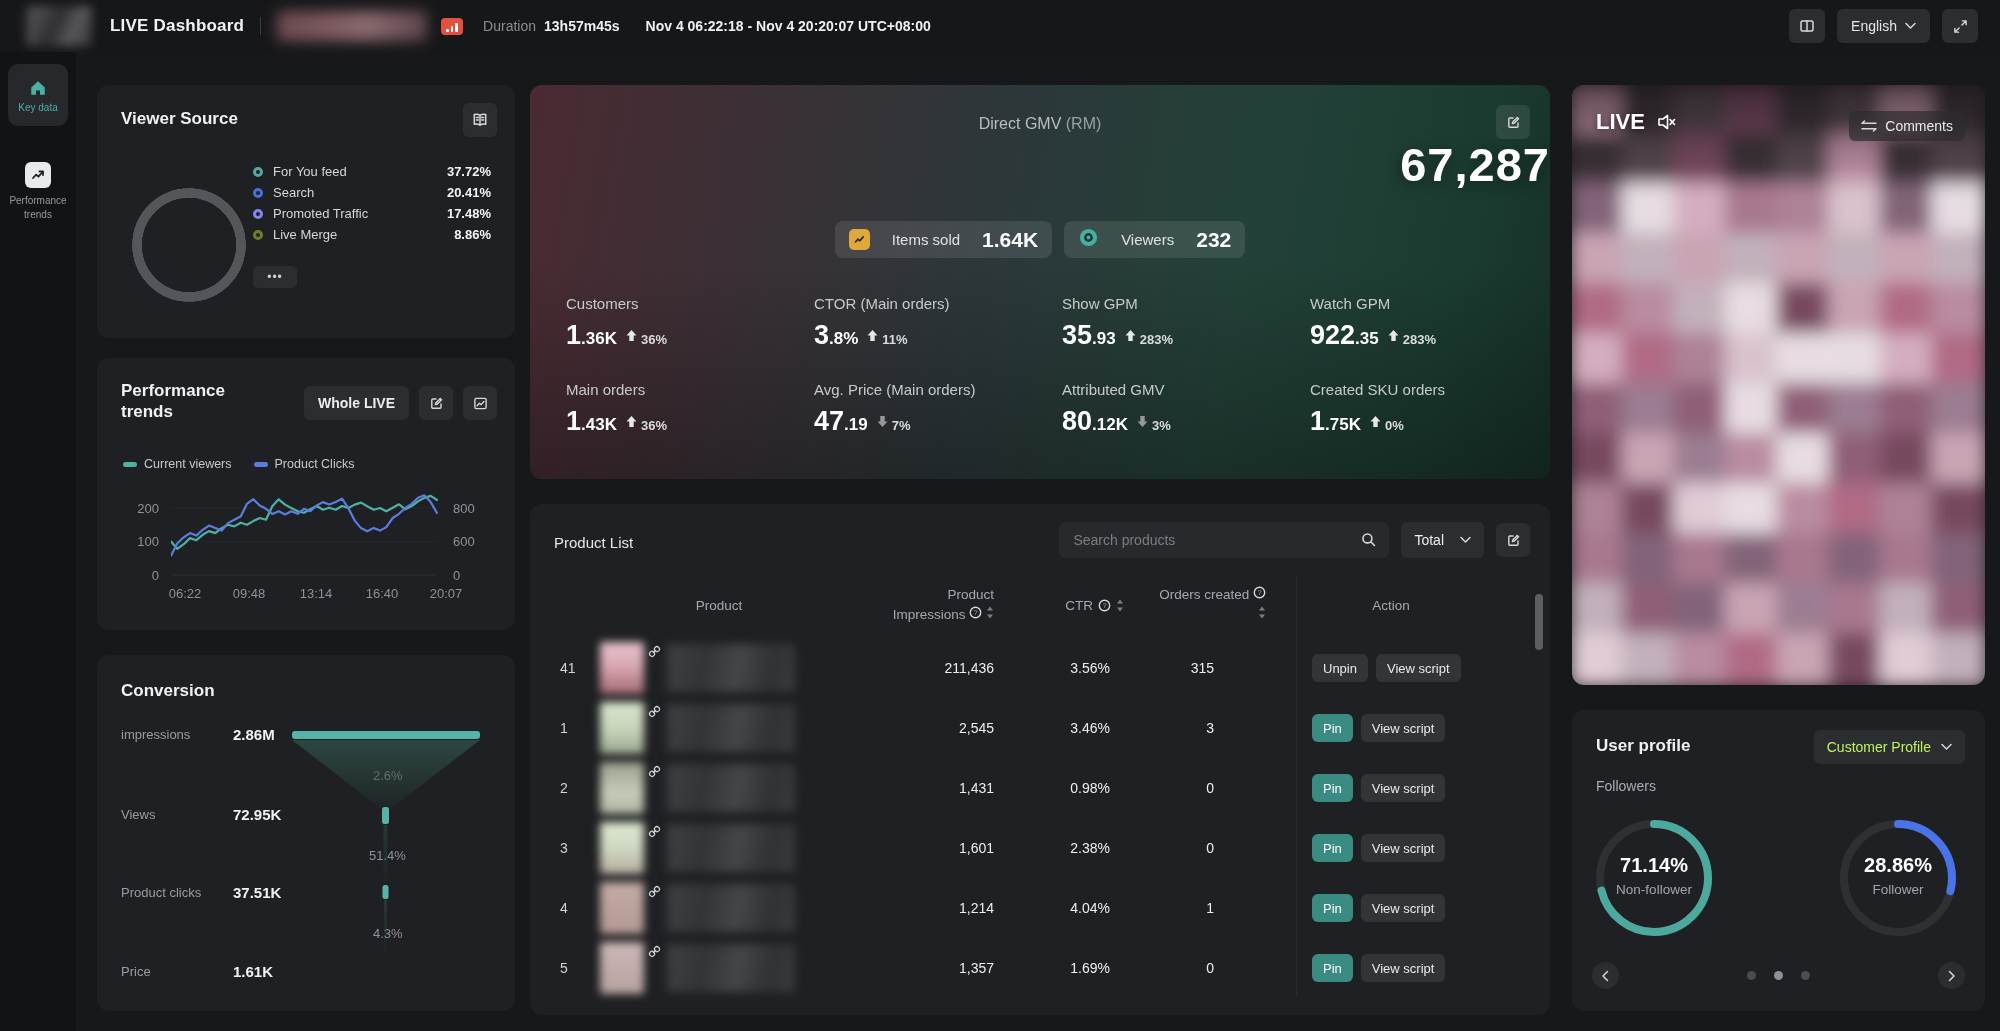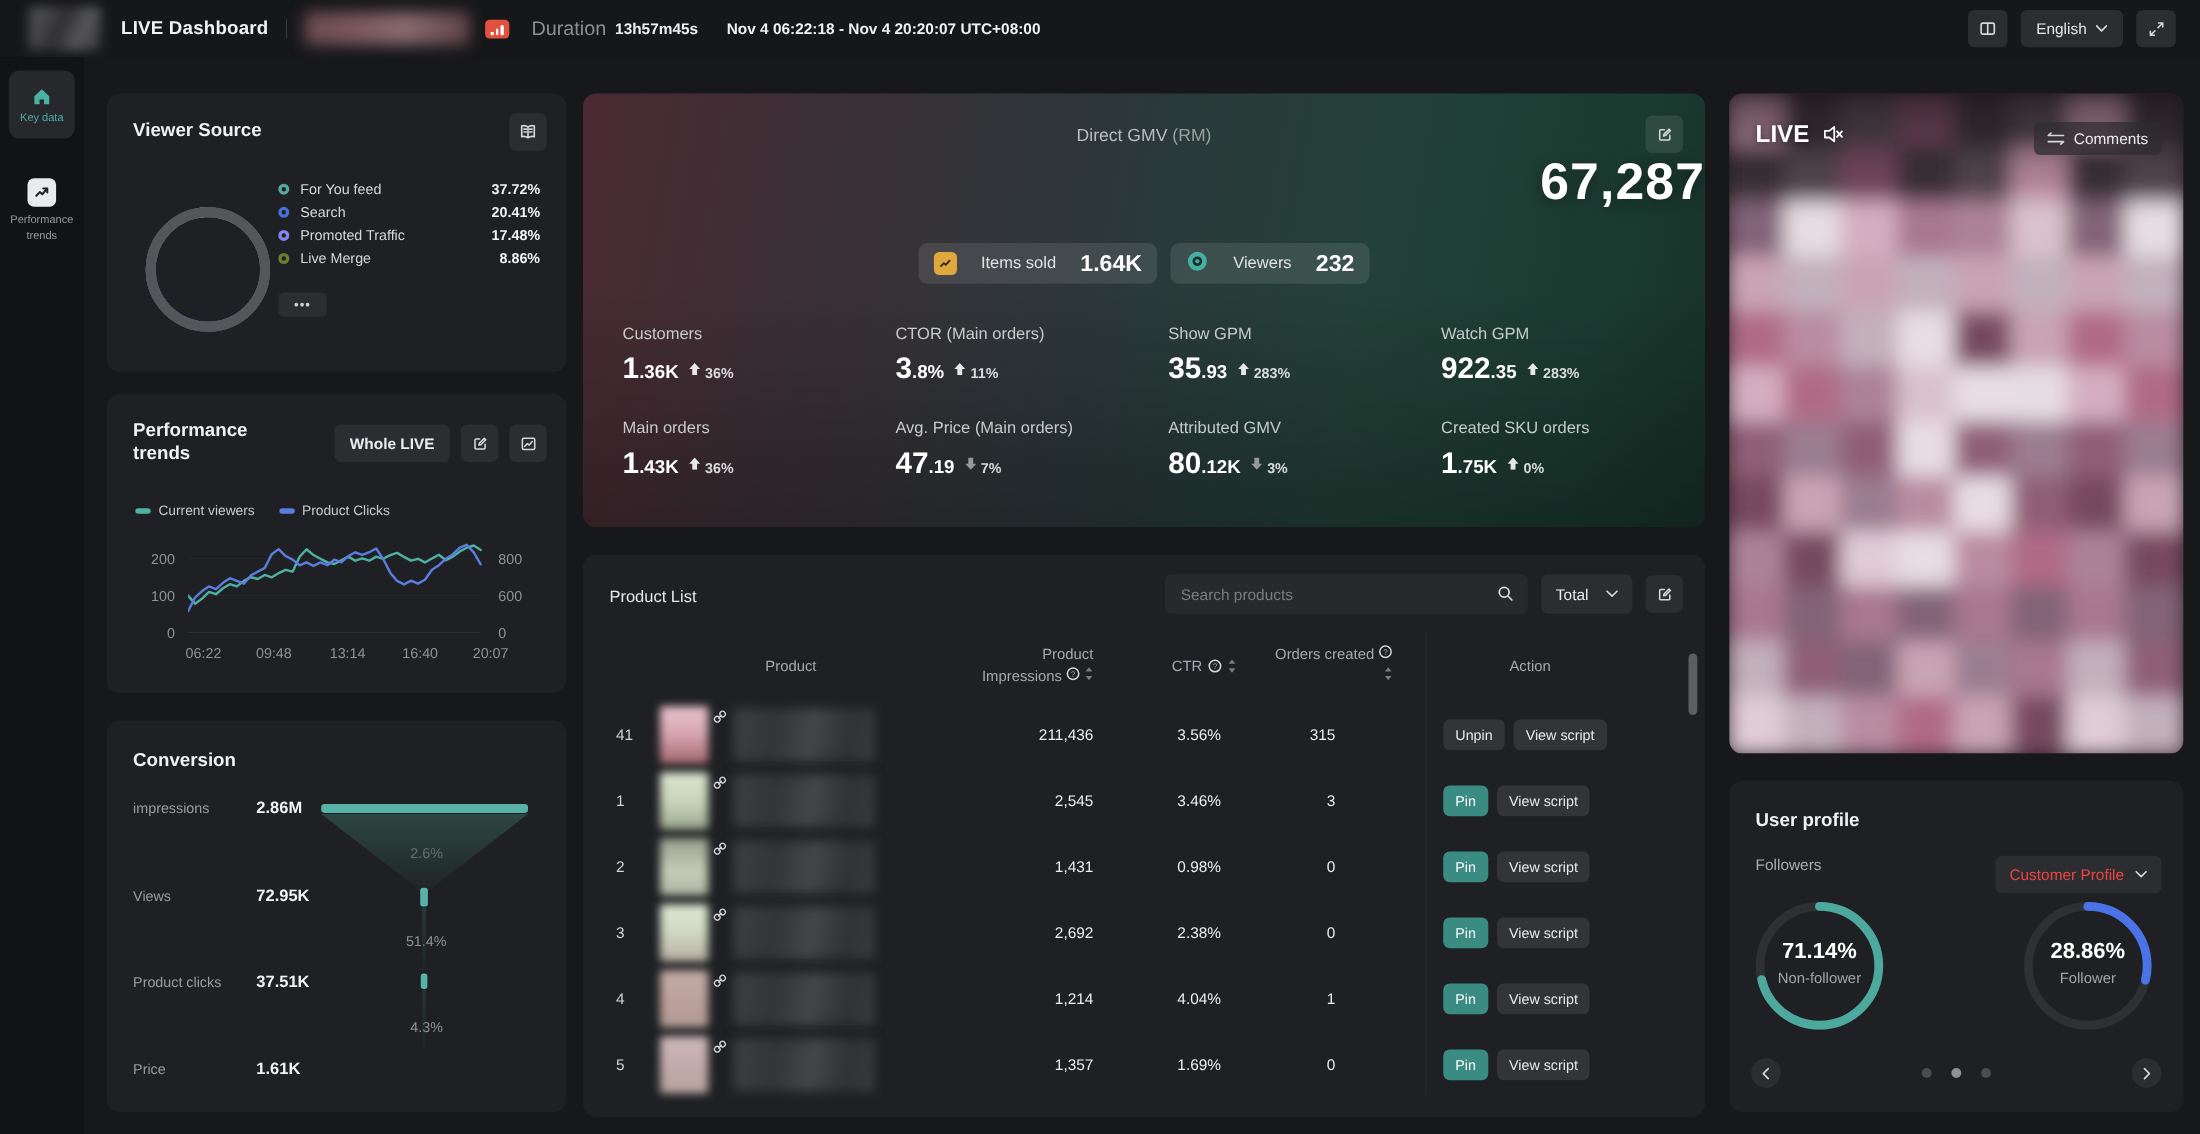--- a/index.html
+++ b/index.html
@@ -11,21 +11,21 @@
   .topbar { position:absolute; left:0; top:0; width:2000px; height:52px; background:#161719; display:flex; align-items:center; }
   .logo-blur { width:66px; height:40px; margin-left:26px; border-radius:4px;
       background:linear-gradient(115deg,#4a4a4c 20%,#2e2e30 45%,#58585a 70%,#333335 100%); filter:blur(5px); }
   .tb-title { font-size:17px; font-weight:700; color:#f2f3f4; margin-left:18px; letter-spacing:.2px; }
   .tb-sep { width:1px; height:18px; background:#3a3b3e; margin:0 16px; }
   .name-blur { width:150px; height:30px; border-radius:4px;
       background:linear-gradient(100deg,#6a4a50 0%,#7d5a60 35%,#8a6b70 60%,#5c4248 100%); filter:blur(7px); }
   .rec-icon { width:22px; height:17px; border-radius:4px; background:#e0523f; margin-left:14px;
       display:flex; align-items:flex-end; justify-content:center; gap:2px; padding-bottom:3px; }
   .rec-icon i { display:block; background:#fff; width:2.5px; border-radius:1px; }
-  .tb-dur-label { color:#8b8e92; font-size:18px; margin-left:20px; }
+  .tb-dur-label { color:#8b8e92; font-size:14px; margin-left:20px; }
   .tb-dur-val { color:#f0f1f2; font-size:14px; font-weight:700; margin-left:8px; }
   .tb-date { color:#f0f1f2; font-size:14px; font-weight:700; margin-left:26px; }
   .tb-right { position:absolute; right:22px; top:9px; display:flex; gap:12px; }
   .tb-btn { height:34px; background:#2c2d30; border:none; border-radius:6px; color:#e5e6e8;
       display:flex; align-items:center; justify-content:center; cursor:pointer; }
   .tb-btn.sq { width:36px; }
   .tb-btn.lang { padding:0 14px; font-size:14px; gap:8px; font-family:inherit; }
   .ic { stroke:#d6d8da; fill:none; stroke-width:1.5; stroke-linecap:round; stroke-linejoin:round; }
 
   
@@ -158,21 +158,21 @@
   .live-label { position:absolute; left:24px; top:24px; display:flex; align-items:center; gap:10px;
       font-size:22px; font-weight:700; color:#fff; text-shadow:0 1px 6px rgba(0,0,0,.5); }
   .comments-btn { position:absolute; right:20px; top:26px; height:30px; padding:0 12px;
       background:rgba(46,44,46,.72); border:none; border-radius:6px; color:#e9eaec; font-size:14px;
       display:flex; align-items:center; gap:8px; cursor:pointer; font-family:inherit; }
 
   
   #uprofile { left:1572px; top:710px; width:413px; height:301px; }
   #uprofile .card-title { position:absolute; left:24px; top:26px; }
   .cp-btn { position:absolute; right:20px; top:20px; height:34px; padding:0 13px; background:#2c2d30; border:none;
-      border-radius:6px; color:#ef4444; font-size:14px; display:flex; align-items:center; gap:10px; cursor:pointer; font-family:inherit;margin-top:48px; }
+      border-radius:6px; color:#bef264; font-size:14px; display:flex; align-items:center; gap:10px; cursor:pointer; font-family:inherit; }
   .followers-lbl { position:absolute; left:24px; top:68px; font-size:14px; color:#a9acb0; }
   .ring { position:absolute; width:124px; height:124px; top:106px; }
   .ring.one { left:20px; } .ring.two { left:264px; }
   .ring svg { position:absolute; inset:0; }
   .ring .rv { position:absolute; width:100%; text-align:center; top:38px; font-size:20px; font-weight:700; color:#fff; }
   .ring .rl { position:absolute; width:100%; text-align:center; top:66px; font-size:13.5px; color:#a2a5a9; }
   .pg-arrow { position:absolute; top:252px; width:27px; height:27px; border-radius:50%; background:#2c2d30; border:none;
       display:flex; align-items:center; justify-content:center; cursor:pointer; }
   .pg-arrow.left { left:20px; } .pg-arrow.right { right:20px; }
   .pg-dots { position:absolute; top:261px; left:0; width:100%; display:flex; justify-content:center; gap:18px; }
@@ -635,21 +635,21 @@
         <div class="c-rank">3</div>
         <div class="c-prod">
             <div class="thumb"></div>
             <span class="linkic"><svg width="13" height="13" viewBox="0 0 16 16">
                 <path class="ic" d="M6.5 9.5 L9.5 6.5"></path>
                 <rect class="ic" x="2" y="7.8" width="6" height="6.2" rx="3" transform="rotate(-45 5 10.9)"></rect>
                 <rect class="ic" x="8" y="2" width="6" height="6.2" rx="3" transform="rotate(-45 11 5.1)"></rect>
               </svg></span>
             <div class="nameblur"></div>
           </div>
-        <div class="c-imp">2,692</div>
+        <div class="c-imp">1,601</div>
         <div class="c-ctr">2.38%</div>
         <div class="c-ord">0</div>
         <div class="c-act">
             <button class="pinbtn">Pin</button>
             <button class="scriptbtn">View script</button>
           </div>
       </div>
       <div class="prow r4">
         <div class="c-rank">4</div>
         <div class="c-prod">

